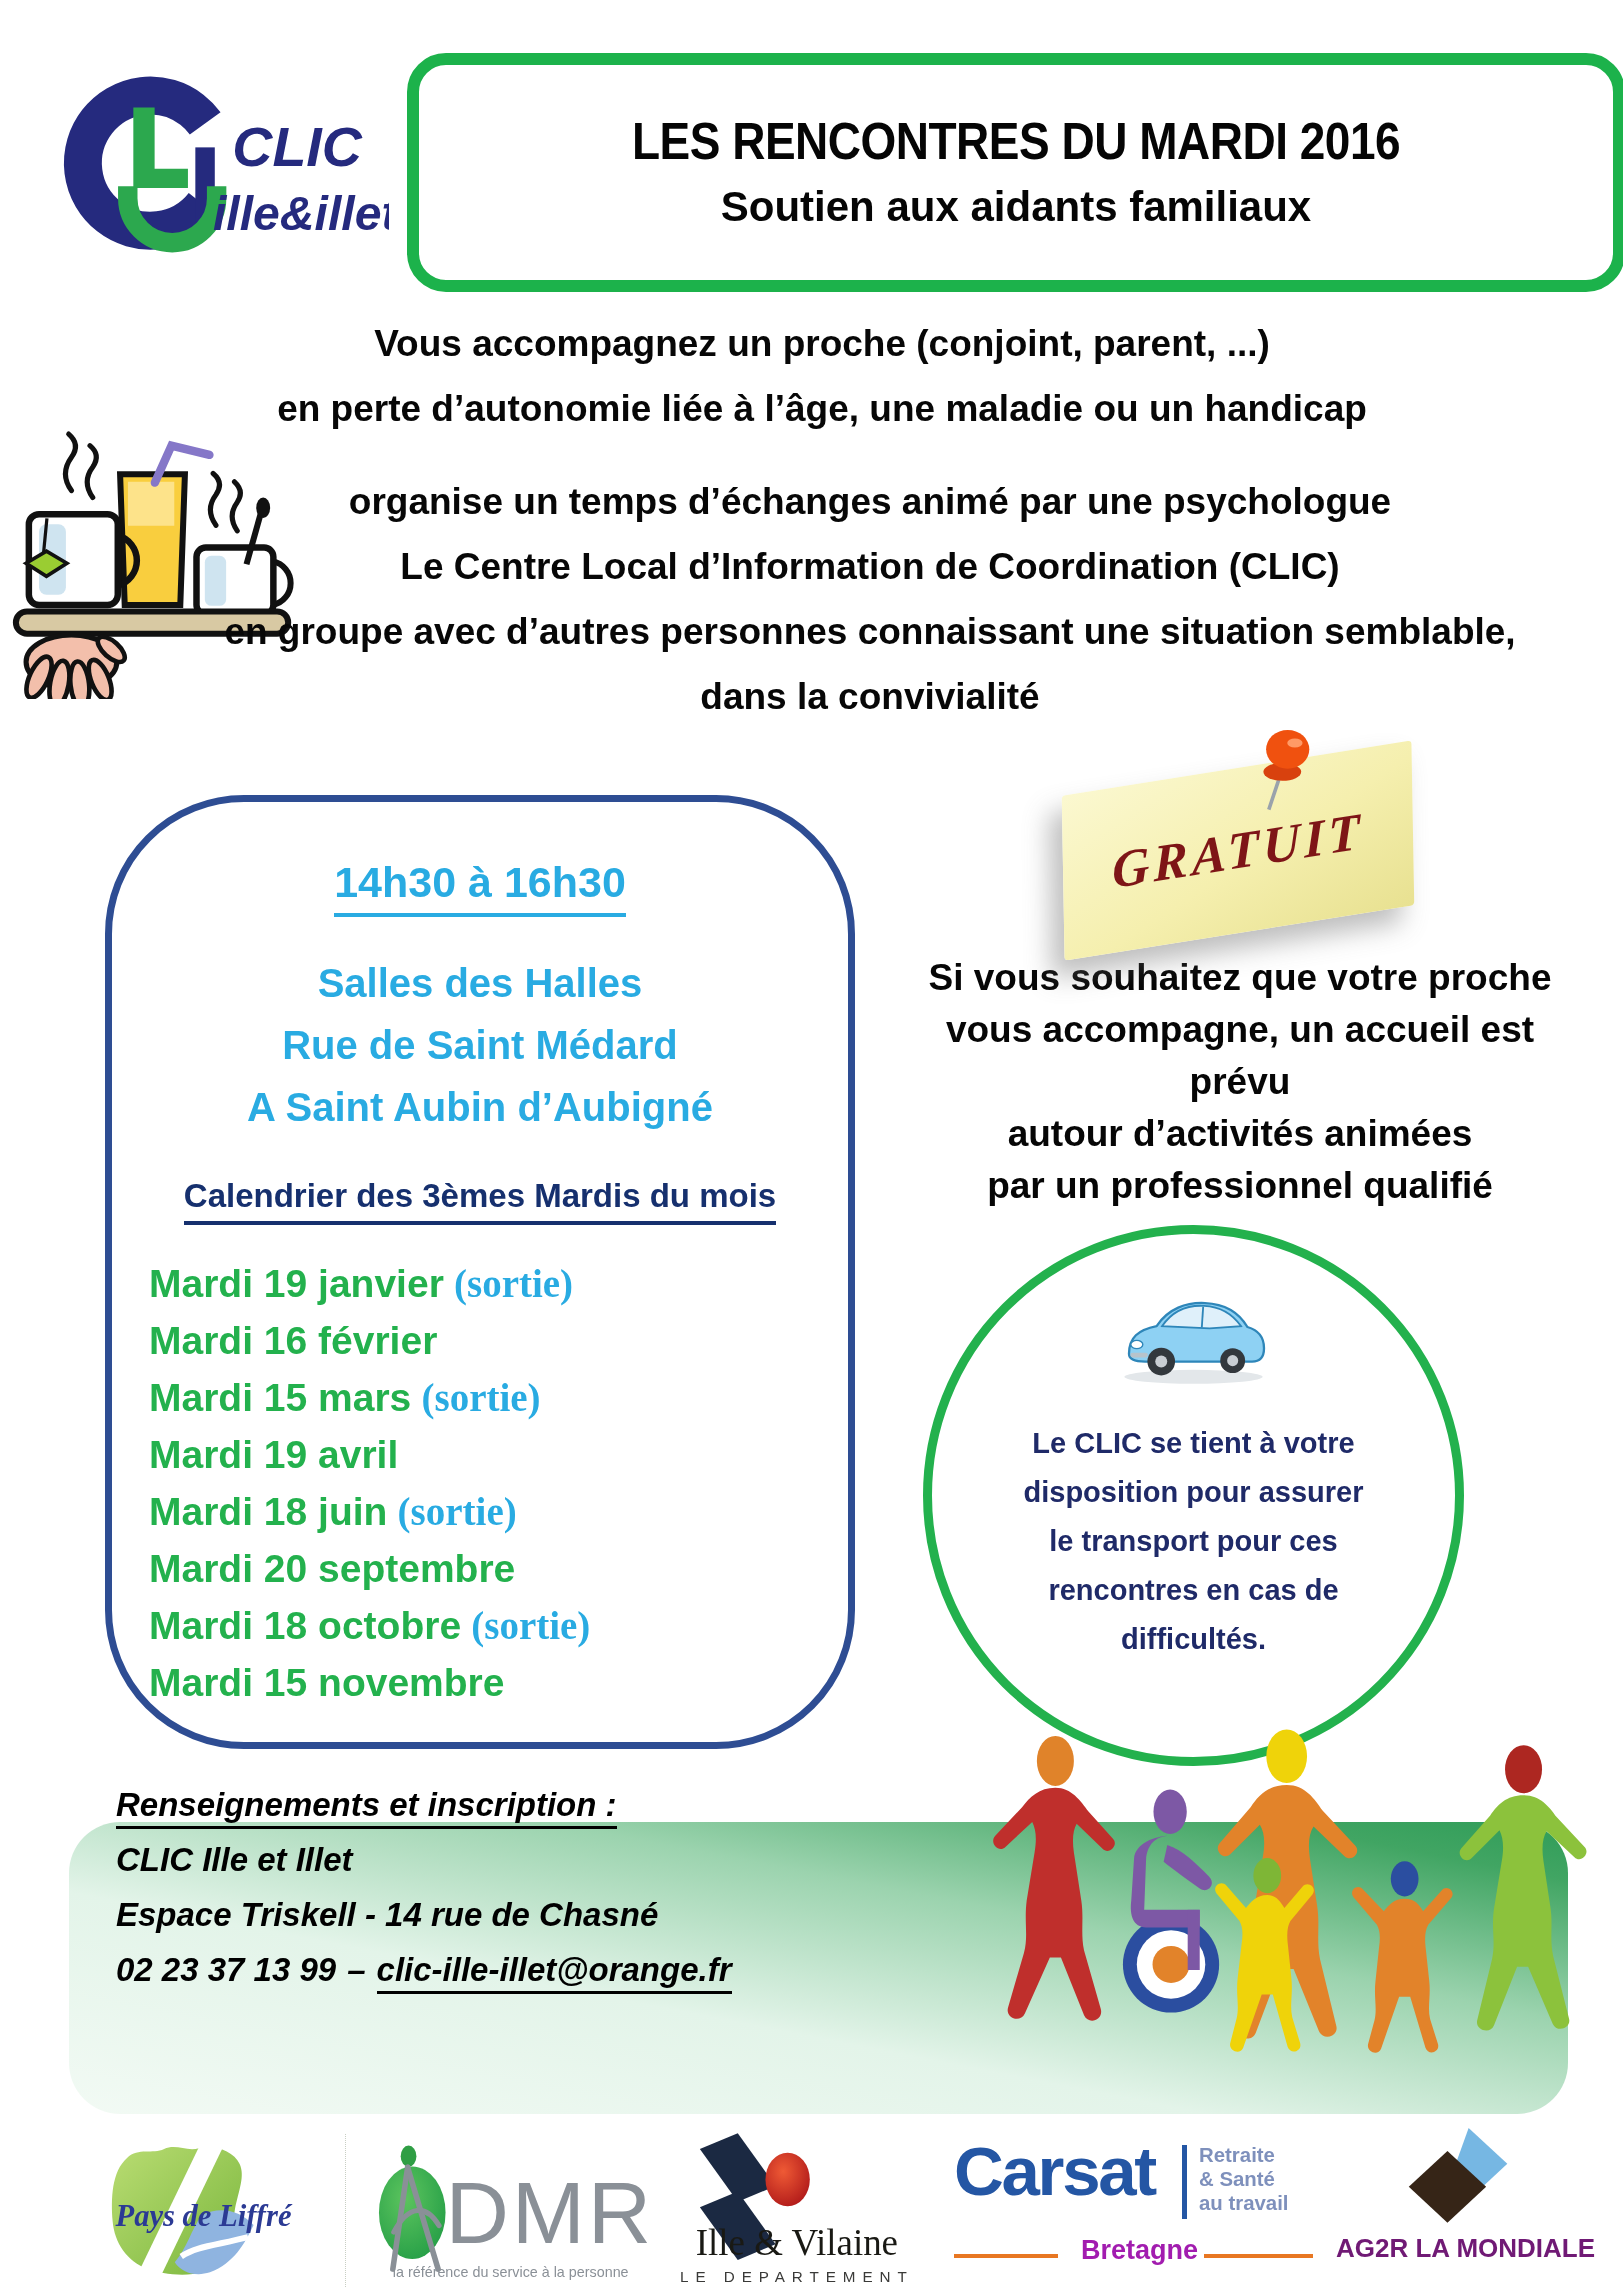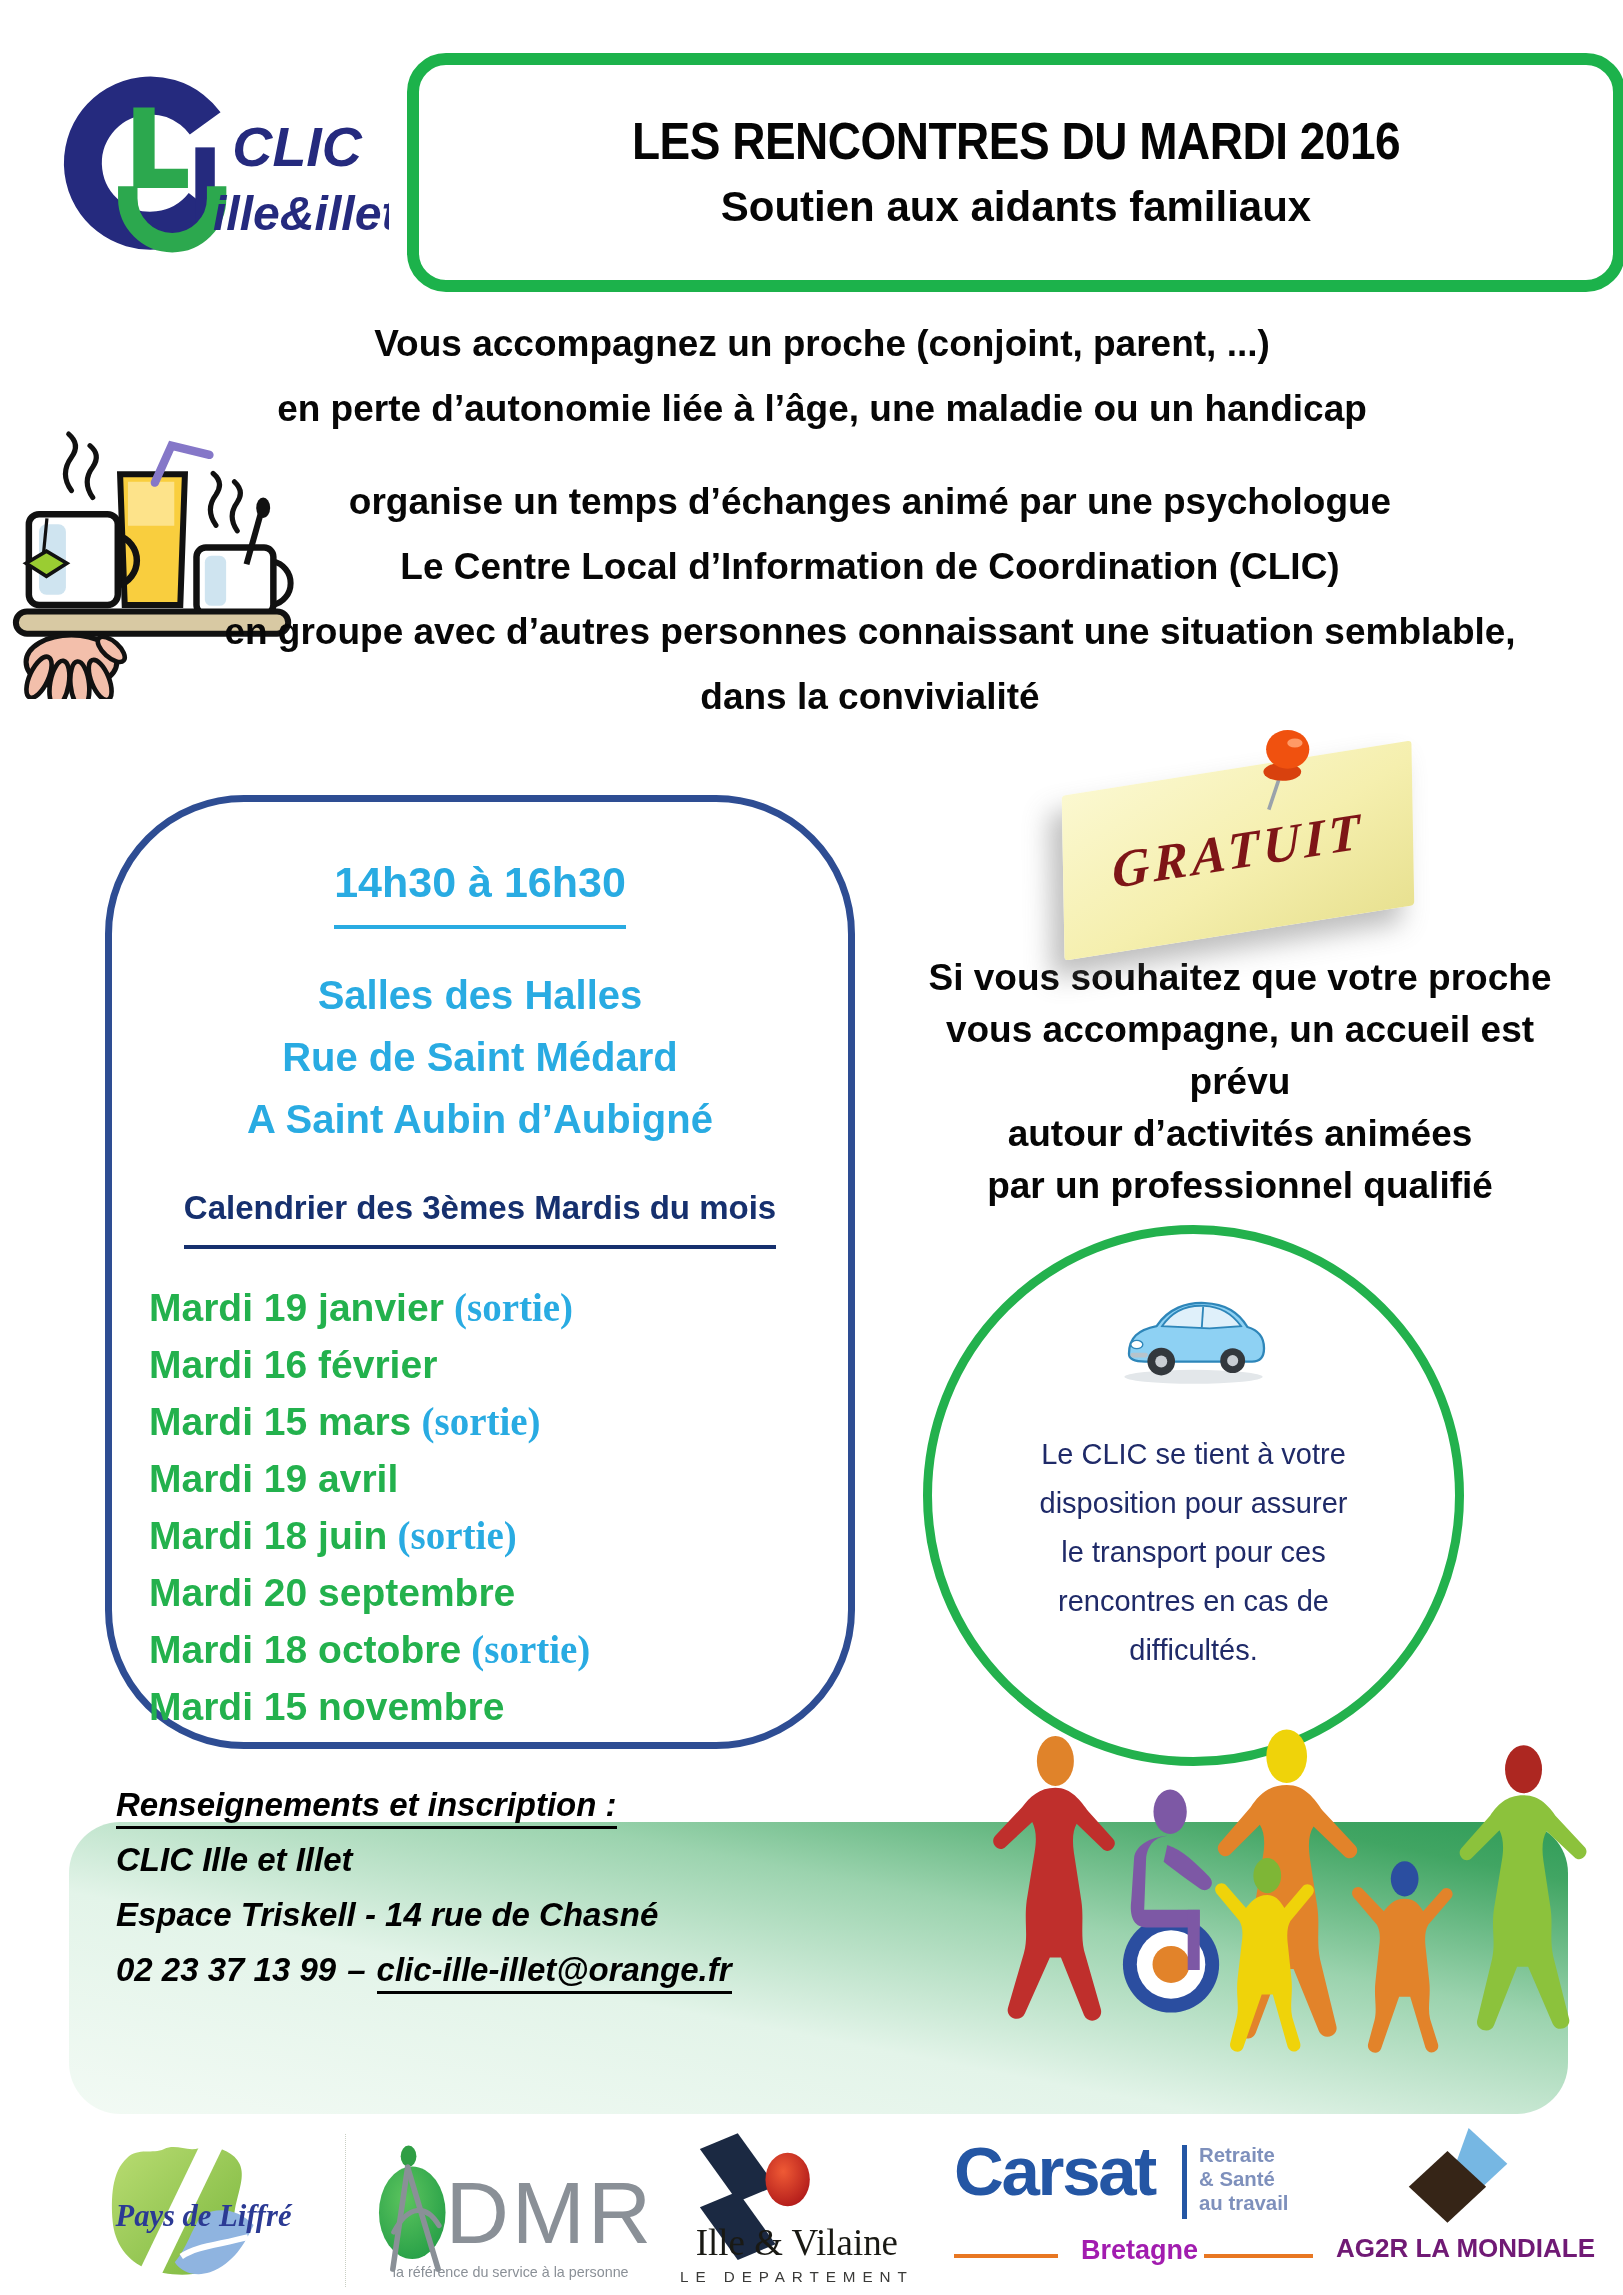--- a/index.html
+++ b/index.html
@@ -21,21 +21,21 @@
          color:#070707;line-height:65px;}
   .about{left:148px;top:469px;width:1444px;text-align:center;font-size:37px;font-weight:800;
          color:#070707;line-height:65px;}
   .coffee{left:2.3px;top:428px;width:301px;height:271px;}
 
   
   .schedule-box{left:105px;top:795px;width:750px;height:954px;border:7.4px solid #2e4d93;
                 border-radius:139px;box-sizing:border-box;display:flex;flex-direction:column;
                 align-items:center;background:#fff;z-index:2;}
   .time{margin-top:56px;font-size:43px;font-weight:800;color:#29abe2;}
-  .u{border-bottom:4.2px solid currentColor;padding-bottom:18px;text-align:center;}
+  .u{border-bottom:4.2px solid currentColor;padding-bottom:6px;text-align:center;}
   .venues{margin-top:35px;text-align:center;font-size:40px;font-weight:800;color:#29abe2;
           line-height:62px;}
   .calendar-heading{margin-top:39px;font-size:33px;font-weight:800;color:#16306e;}
   .dates{margin-top:36px;width:100%;padding-left:37px;box-sizing:border-box;}
   .date-row{height:57px;font-size:39px;font-weight:800;color:#23b14d;white-space:nowrap;}
   .date-sortie{color:#29abe2;margin-left:10.2px;font-family:Liberation Serif, serif;}
 
   
   .note{left:1061px;top:769px;width:354px;height:163px;z-index:3;
         background:linear-gradient(155deg,#fbf8d0 0%,#f5efae 55%,#e8e191 100%);
@@ -48,21 +48,21 @@
 
   
   .accompany{left:870px;top:952px;width:740px;text-align:center;font-size:37px;
              font-weight:800;color:#060606;line-height:52px;z-index:2;}
 
   
   .transport-circle{left:923px;top:1225px;width:541px;height:541px;border:9.3px solid #23b14d;
                     border-radius:50%;box-sizing:border-box;background:#fff;display:flex;
                     flex-direction:column;align-items:center;z-index:2;}
   .car{margin-top:46px;width:153px;height:106px;}
-  .transport-text{margin-top:44px;text-align:center;font-size:29px;font-weight:400;
+  .transport-text{margin-top:33px;text-align:center;font-size:29px;font-weight:700;
                   color:#1f2a68;line-height:49px;}
 
   
   .banner{left:69px;top:1822px;width:1499px;height:292px;border-radius:51px;z-index:1;
           background:linear-gradient(to right top,#f2faf4 0%,#e3f4e9 38%,#9bd3ae 66%,#41a563 90%,#2f9c58 100%);}
   .people{left:986px;top:1719px;width:606px;height:366px;z-index:6;}
   .contact{left:116px;top:1777px;z-index:7;font-size:33px;font-style:italic;font-weight:800;
            color:#000;line-height:55px;white-space:nowrap;}
   .contact .u2{border-bottom:3.2px solid #000;padding-bottom:2.8px;}
   .contact-sep{margin:0 11px;}

